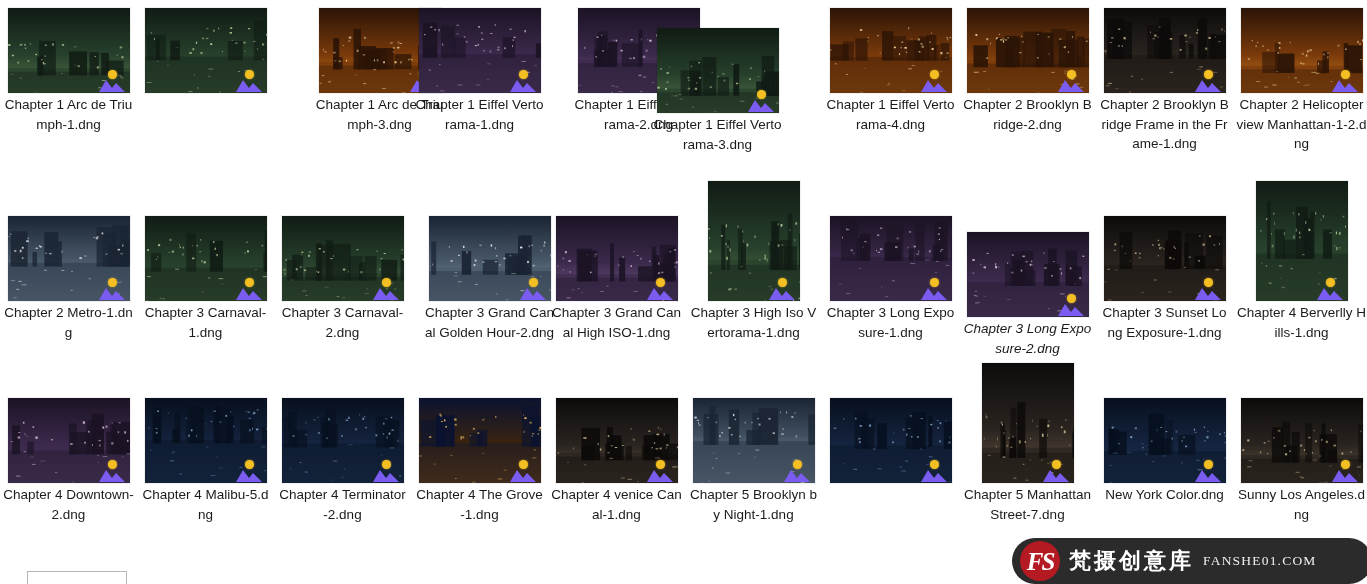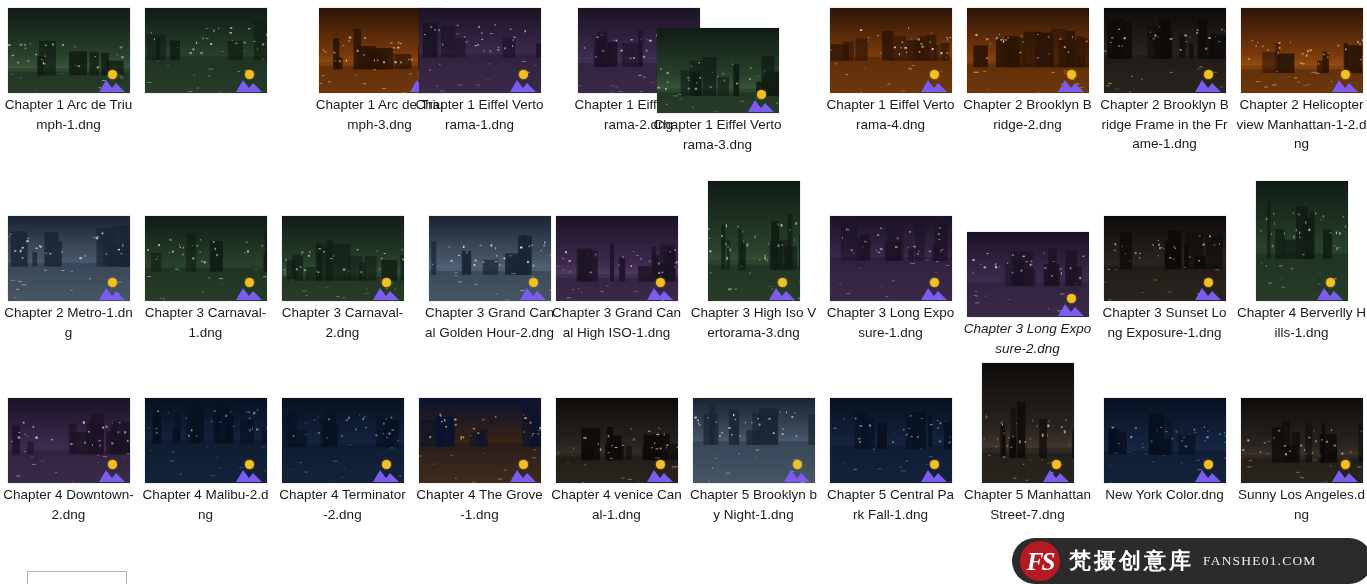--- a/index.html
+++ b/index.html
@@ -1252,21 +1252,21 @@
               <rect x="35.1" y="49.5" width="3.1" height="0.8" fill="#b9c99a" opacity="0.23"></rect>
             </svg></div>
           <div class="badge">
             <div class="sun"></div>
             <div class="mtn"><svg viewBox="0 0 26 15" width="26" height="15" xmlns="http://www.w3.org/2000/svg">
                 <path d="M0 15 L7 3 L13 11 L17 6 L26 15 Z" fill="#7a5cf0"></path>
               </svg></div>
           </div>
         </div>
       </div>
-      <div class="label">Chapter 3 High Iso Vertorama-3.dng</div>
+      <div class="label">Chapter 3 High Iso Vertorama-1.dng</div>
     </div>
     <div class="cell" style="left: 822px; top: 216px;">
       <div class="thumbwrap">
         <div class="thumb" style="width: 122px; height: 85px;">
           <div class="art"><svg xmlns="http://www.w3.org/2000/svg" viewBox="0 0 100 70" preserveAspectRatio="none" width="100%" height="100%">
               <defs>
                 <linearGradient id="g16" x1="0" y1="0" x2="0" y2="1">
                   <stop offset="0%" stop-color="#1b1324"></stop>
                   <stop offset="55%" stop-color="#3c2a4d"></stop>
                   <stop offset="100%" stop-color="#7a5d86"></stop>
@@ -1690,21 +1690,21 @@
               <rect x="57.8" y="48.2" width="2.1" height="0.8" fill="#7fa3c9" opacity="0.21"></rect>
             </svg></div>
           <div class="badge">
             <div class="sun"></div>
             <div class="mtn"><svg viewBox="0 0 26 15" width="26" height="15" xmlns="http://www.w3.org/2000/svg">
                 <path d="M0 15 L7 3 L13 11 L17 6 L26 15 Z" fill="#7a5cf0"></path>
               </svg></div>
           </div>
         </div>
       </div>
-      <div class="label">Chapter 4 Malibu-2.dng</div>
+      <div class="label">Chapter 4 Malibu-5.dng</div>
     </div>
     <div class="cell" style="left: 274px; top: 398px;">
       <div class="thumbwrap">
         <div class="thumb" style="width: 122px; height: 85px;">
           <div class="art"><svg xmlns="http://www.w3.org/2000/svg" viewBox="0 0 100 70" preserveAspectRatio="none" width="100%" height="100%">
               <defs>
                 <linearGradient id="g22" x1="0" y1="0" x2="0" y2="1">
                   <stop offset="0%" stop-color="#07101f"></stop>
                   <stop offset="55%" stop-color="#15243f"></stop>
                   <stop offset="100%" stop-color="#2c4466"></stop>
@@ -2048,21 +2048,20 @@
               <rect x="81.0" y="48.0" width="3.0" height="0.8" fill="#7fa3c9" opacity="0.50"></rect>
             </svg></div>
           <div class="badge">
             <div class="sun"></div>
             <div class="mtn"><svg viewBox="0 0 26 15" width="26" height="15" xmlns="http://www.w3.org/2000/svg">
                 <path d="M0 15 L7 3 L13 11 L17 6 L26 15 Z" fill="#7a5cf0"></path>
               </svg></div>
           </div>
         </div>
       </div>
-      <div class="label">Chapter 5 Central Park Fall-1.dng</div>
     </div>
     <div class="cell" style="left: 959px; top: 363px;">
       <div class="thumbwrap">
         <div class="thumb" style="width: 92px; height: 120px;">
           <div class="art"><svg xmlns="http://www.w3.org/2000/svg" viewBox="0 0 100 70" preserveAspectRatio="none" width="100%" height="100%">
               <defs>
                 <linearGradient id="g27" x1="0" y1="0" x2="0" y2="1">
                   <stop offset="0%" stop-color="#0d0b0a"></stop>
                   <stop offset="55%" stop-color="#2a2420"></stop>
                   <stop offset="100%" stop-color="#6b5a45"></stop>

